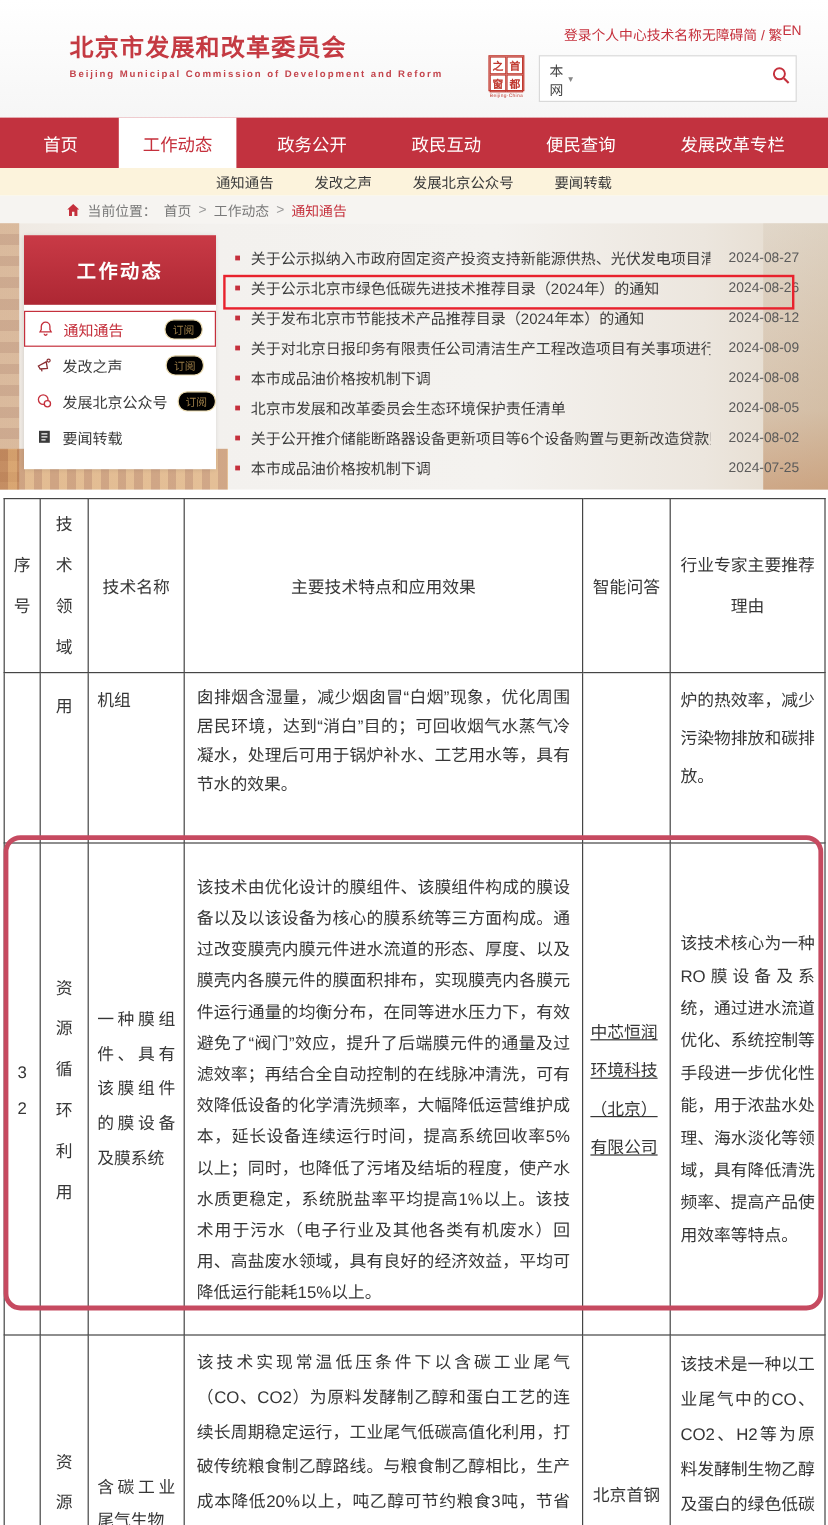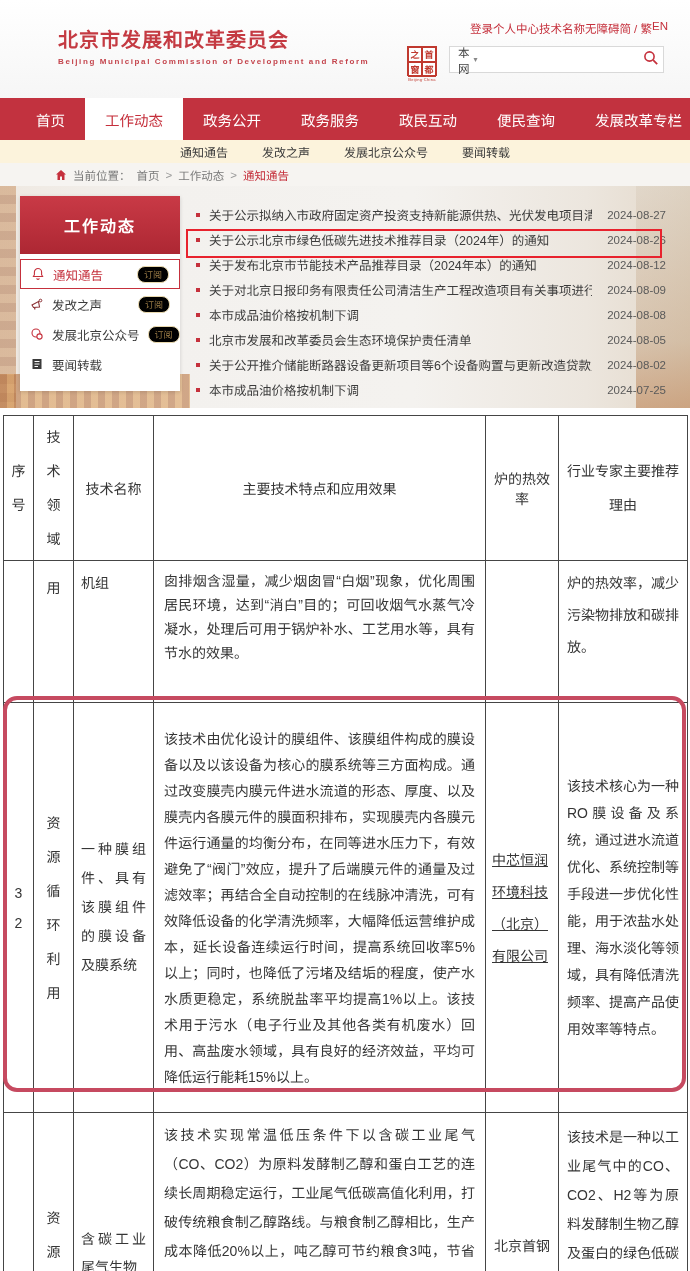--- a/index.html
+++ b/index.html
@@ -15,21 +15,21 @@
   .site-sub { margin-top:4px; font-size:8px; color:#c4454d; letter-spacing:1.6px; font-weight:700; }
   .top-links { position:absolute; right:22px; top:20px; display:flex; }
   .top-links a { font-size:11.5px; color:#c5303c; text-decoration:none; white-space:nowrap; }
   .search-row { position:absolute; right:26px; top:46px; display:flex; align-items:flex-start; gap:10px; }
   .seal { width:34px; text-align:center; }
   .seal-grid { width:30px; height:30px; margin:0 auto; border:1.5px solid #c0392f; display:grid;
                grid-template-columns:1fr 1fr; grid-template-rows:1fr 1fr; background:#fff; }
   .seal-grid span { display:flex; align-items:center; justify-content:center; font-size:9px; color:#c0392f;
                     border:0.5px solid #c0392f; font-weight:700; }
   .seal-cap { font-size:4.5px; color:#c0392f; letter-spacing:.3px; margin-top:1px; white-space:nowrap; transform:scale(.9); }
-  .searchbox { width:215px; height:27px; border:1px solid #d9d9d9; background:#fff; display:flex;
+  .searchbox { width:215px; height:39px; border:1px solid #d9d9d9; background:#fff; display:flex;
                align-items:center; padding:0 8px; }
   .search-scope { font-size:11.5px; color:#444; display:flex; align-items:center; gap:4px; cursor:pointer; }
   .search-scope .chev { font-size:8px; color:#888; }
   .caret { width:1px; height:15px; background:#d34a4a; margin-left:10px; }
   .search-input { flex:1; border:none; outline:none; height:20px; font-size:12px; background:transparent; }
   .mag { margin-left:auto; }
 
   
   .mainnav { position:absolute; left:0; top:98px; width:690px; height:42px; background:#c2323f;
              display:flex; align-items:stretch; justify-content:space-between; padding:0 16px; }
@@ -163,21 +163,20 @@
             </svg>
         </span>
       </div>
     </div>
   </header>
 
   <nav class="mainnav">
     <a href="#" class="nav-item">首页</a>
     <a href="#" class="nav-item active">工作动态</a>
     <a href="#" class="nav-item">政务公开</a>
-    <a href="#" class="nav-item">政务服务</a>
     <a href="#" class="nav-item">政民互动</a>
     <a href="#" class="nav-item">便民查询</a>
     <a href="#" class="nav-item">发展改革专栏</a>
   </nav>
 
   <div class="subnav">
     <a href="#">通知通告</a>
     <a href="#">发改之声</a>
     <a href="#">发展北京公众号</a>
     <a href="#">要闻转载</a>
@@ -293,21 +292,21 @@
           <col class="c4">
           <col class="c5">
           <col class="c6">
         </colgroup>
       <tbody>
           <tr style="height:145px;">
         <th class="th-seq"><span class="vstack">序号</span></th>
         <th><span class="vstack">技术领域</span></th>
         <th>技术名称</th>
         <th>主要技术特点和应用效果</th>
-        <th>炉的热效率</th>
+        <th>智能问答</th>
         <th class="th-reason">行业专家主要推荐理由</th>
       </tr>
       <tr class="rowA" style="height:142px;">
         <td class="c-seq"></td>
         <td class="c-field">用</td>
         <td class="c-name">机组</td>
         <td class="c-feat">囱排烟含湿量，减少烟囱冒“白烟”现象，优化周围居民环境，达到“消白”目的；可回收烟气水蒸气冷凝水，处理后可用于锅炉补水、工艺用水等，具有节水的效果。</td>
         <td class="c-app"></td>
         <td class="c-reason">炉的热效率，减少污染物排放和碳排放。</td>
       </tr>

